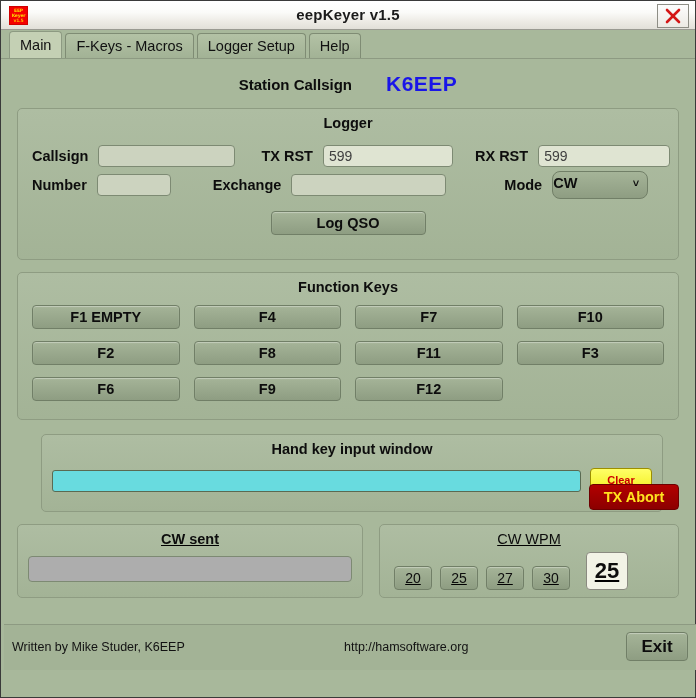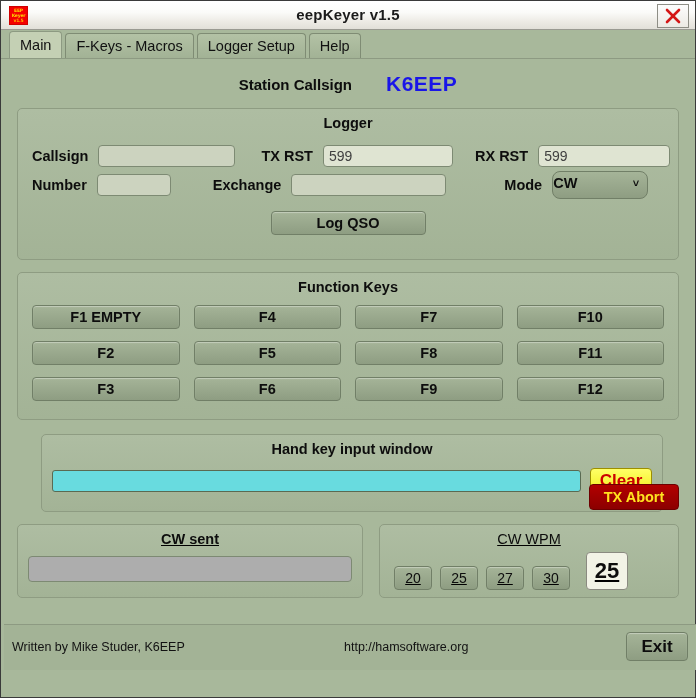--- a/index.html
+++ b/index.html
@@ -275,21 +275,21 @@
   }
   .clear-btn {
     box-sizing: border-box;
     margin-left: 9px;
     width: 62px;
     height: 25px;
     border: 1px solid #9c8e00;
     border-radius: 4px;
     background: linear-gradient(to bottom, #ffff66 0%, #f2ee1f 100%);
     color: #cc0000;
-    font-size: 17px;
+    font-size: 11px;
     font-weight: bold;
     text-align: center;
     line-height: 23px;
   }
   .abort-btn {
     position: absolute;
     right: 16px;
     width: 90px;
     height: 26px;
     box-sizing: border-box;
@@ -462,21 +462,20 @@
     </div>
 
     <div class="group fkeys">
       <div class="group-title">Function Keys</div>
       <div class="fk-grid">
         <div class="btn fk">F1 EMPTY</div>
         <div class="btn fk">F4</div>
         <div class="btn fk">F7</div>
         <div class="btn fk">F10</div>
         <div class="btn fk">F2</div>
-        <div class="btn fk">F5</div>
         <div class="btn fk">F8</div>
         <div class="btn fk">F11</div>
         <div class="btn fk">F3</div>
         <div class="btn fk">F6</div>
         <div class="btn fk">F9</div>
         <div class="btn fk">F12</div>
       </div>
     </div>
 
     <div style="position:relative;">

